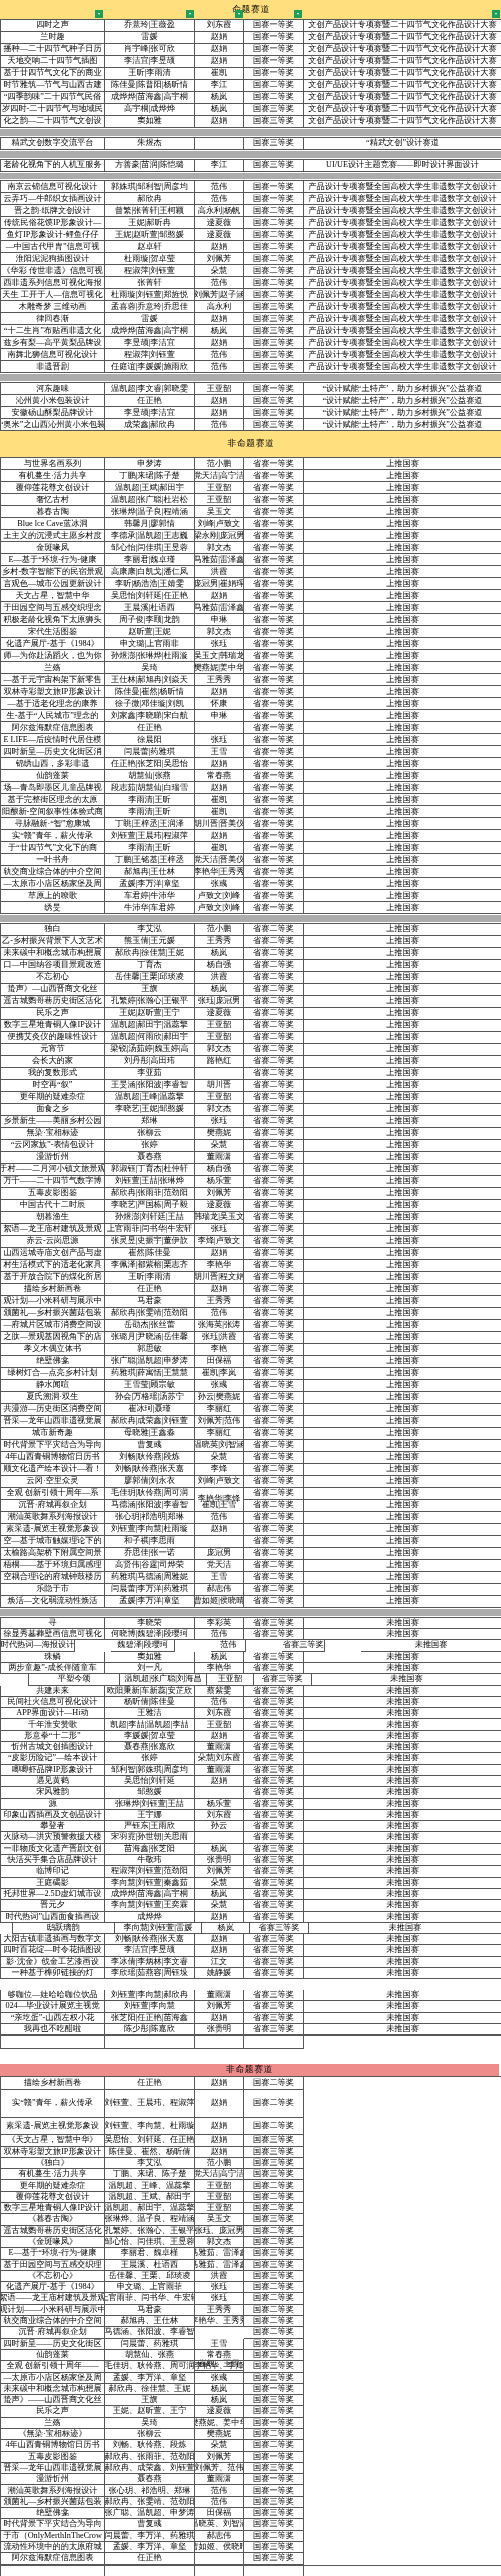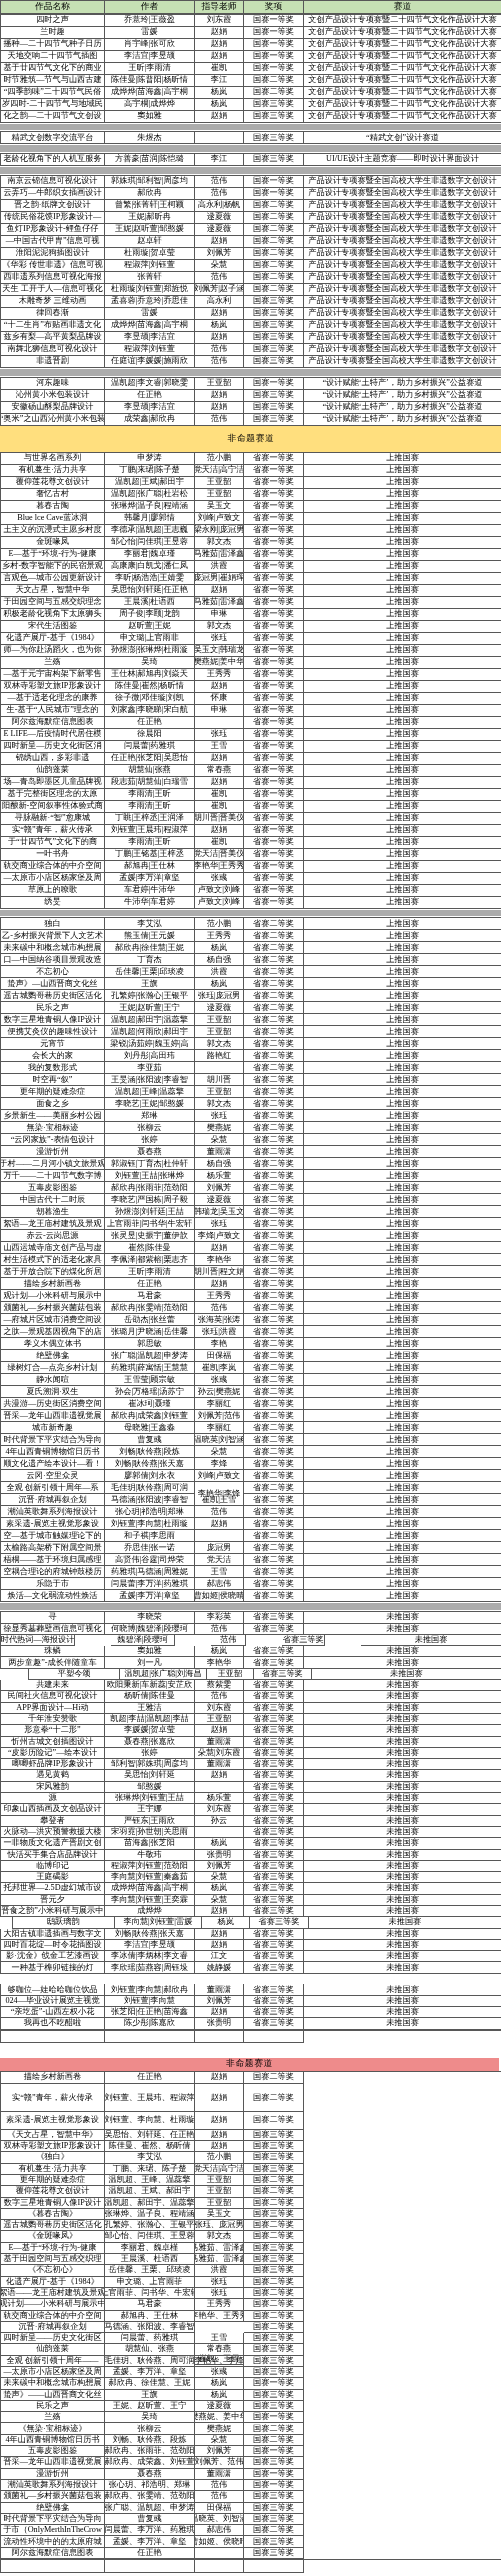--- a/index.html
+++ b/index.html
@@ -20,27 +20,36 @@
   .filter{position:absolute;bottom:1.3px;width:7.5px;height:7.5px;background:#1F9D5B;
           display:flex;align-items:center;justify-content:center;cursor:pointer;}
   .filter .tri{width:0;height:0;border-left:1.9px solid transparent;border-right:1.9px solid transparent;
           border-top:2.5px solid #fff;}
   .gap{background:#fff;}
 </style>
 </head>
 <body>
 
 <div id="sheet">
-    <div class="rowsblk hdr">
-      <div class="row" style="height: 12.5px;">
-        <div class="cell first" style="width: 105px; height: 12.5px;">作品名称</div>
-        <div class="cell" style="width: 90px; height: 12.5px;">作者</div>
-        <div class="cell" style="width: 49px; height: 12.5px;">指导老师</div>
-        <div class="cell" style="width: 60px; height: 12.5px;">奖项</div>
-        <div class="cell" style="width: 198px; height: 12.5px;">赛道</div>
+    <div class="band yellow" style="height: 19px;">
+      <span>命题赛道</span>
+      <div class="filter" style="left: 95px;">
+        <span class="tri"></span>
+      </div>
+      <div class="filter" style="left: 186px;">
+        <span class="tri"></span>
+      </div>
+      <div class="filter" style="left: 235px;">
+        <span class="tri"></span>
+      </div>
+      <div class="filter" style="left: 294px;">
+        <span class="tri"></span>
+      </div>
+      <div class="filter" style="left: 492px;">
+        <span class="tri"></span>
       </div>
     </div>
     <div class="rowsblk">
       <div class="row" style="height: 12px;">
         <div class="cell first" style="width: 105px; height: 12px;">四时之声</div>
         <div class="cell" style="width: 90px; height: 12px;">乔薏玲|王薇盈</div>
         <div class="cell" style="width: 49px; height: 12px;">刘东霞</div>
         <div class="cell" style="width: 60px; height: 12px;">国赛一等奖</div>
         <div class="cell" style="width: 198px; height: 12px;">文创产品设计专项赛暨二十四节气文化作品设计大赛</div>
       </div>
@@ -1118,21 +1127,21 @@
         <div class="cell" style="width: 198px; height: 11.3px;">未推国赛</div>
       </div>
       <div class="row" style="height: 11.3px;">
         <div class="cell first" style="width: 105px; height: 11.3px;">晋元夕</div>
         <div class="cell" style="width: 90px; height: 11.3px;">李向慧|刘钰萱|王奕霖</div>
         <div class="cell" style="width: 49px; height: 11.3px;">朵慧</div>
         <div class="cell" style="width: 60px; height: 11.3px;">省赛三等奖</div>
         <div class="cell" style="width: 198px; height: 11.3px;">未推国赛</div>
       </div>
       <div class="row" style="height: 11.3px;">
-        <div class="cell first" style="width: 105px; height: 11.3px;">晋食之韵”小米科研与展示中</div>
+        <div class="cell first" style="width: 105px; height: 11.3px;">时代热词”山西面食插画设</div>
         <div class="cell" style="width: 90px; height: 11.3px;">成烨烨</div>
         <div class="cell" style="width: 49px; height: 11.3px;">赵娟</div>
         <div class="cell" style="width: 60px; height: 11.3px;">省赛三等奖</div>
         <div class="cell" style="width: 198px; height: 11.3px;">未推国赛</div>
       </div>
       <div class="row" style="height: 11.3px; padding-left: 12px;">
         <div class="cell first" style="width: 105px; height: 11.3px;">鸱跃璃韵</div>
         <div class="cell" style="width: 90px; height: 11.3px;">李向慧|刘钰萱|雷媛</div>
         <div class="cell" style="width: 49px; height: 11.3px;">杨岚</div>
         <div class="cell" style="width: 60px; height: 11.3px;">省赛三等奖</div>

